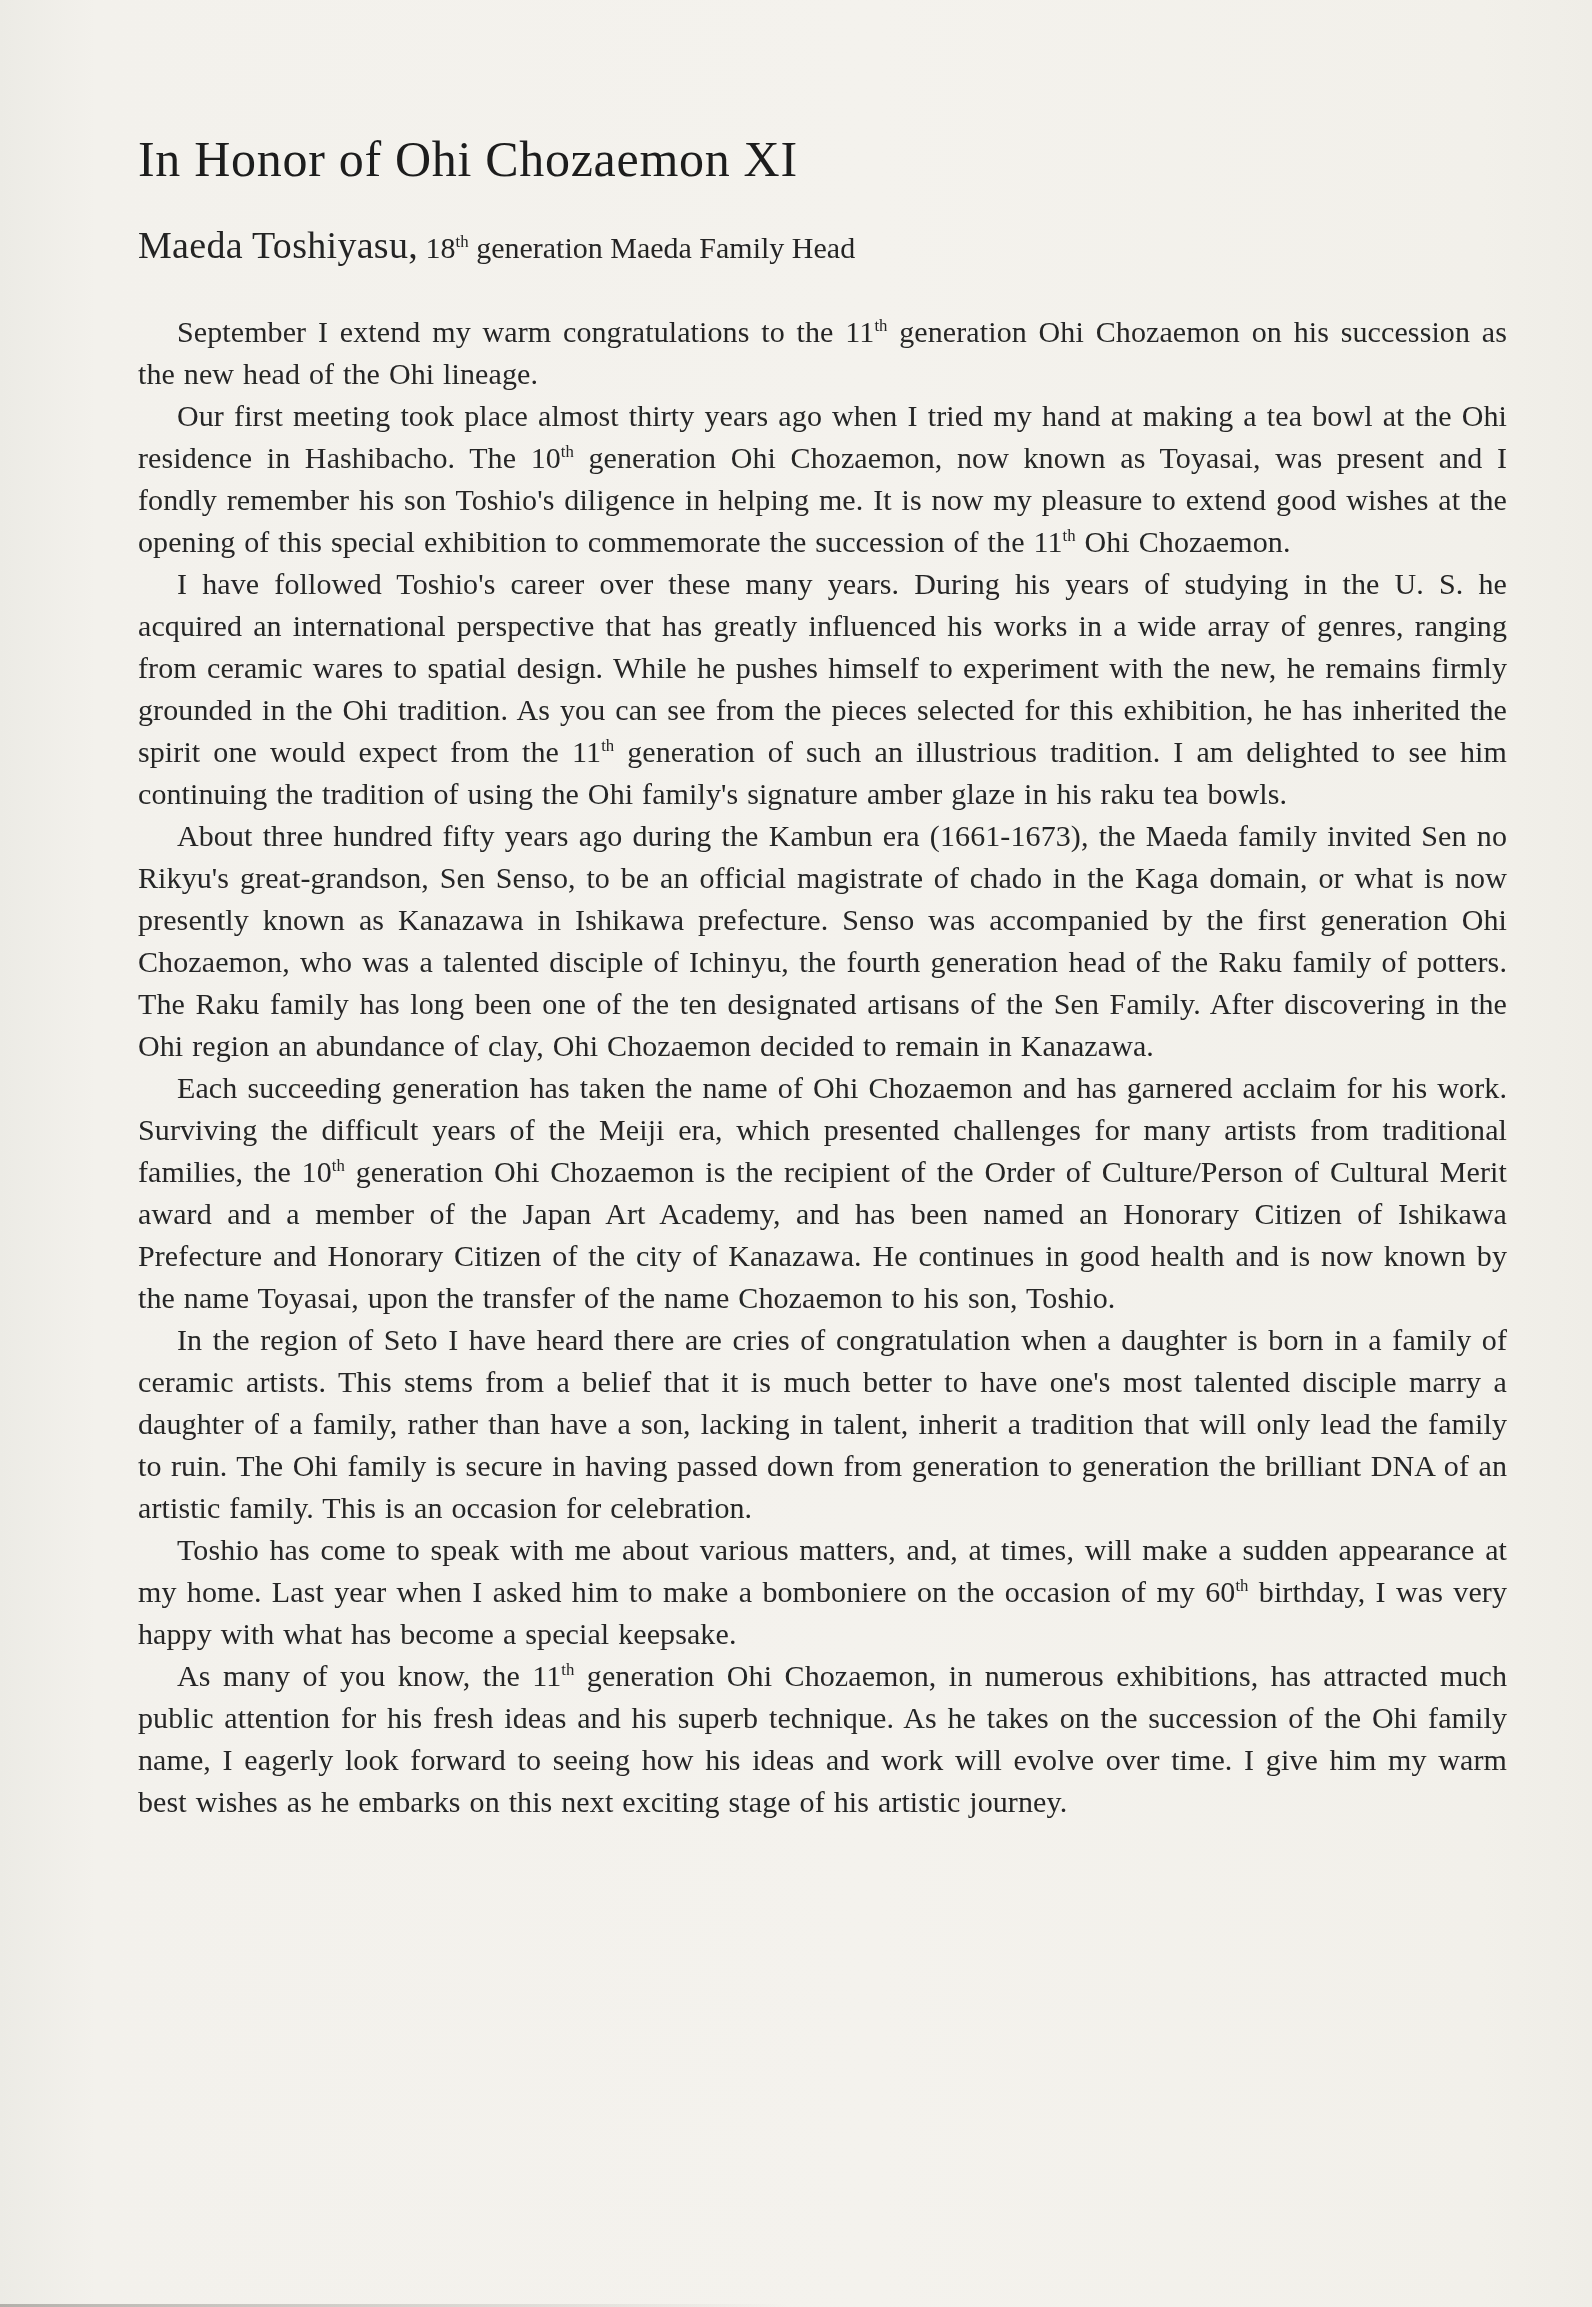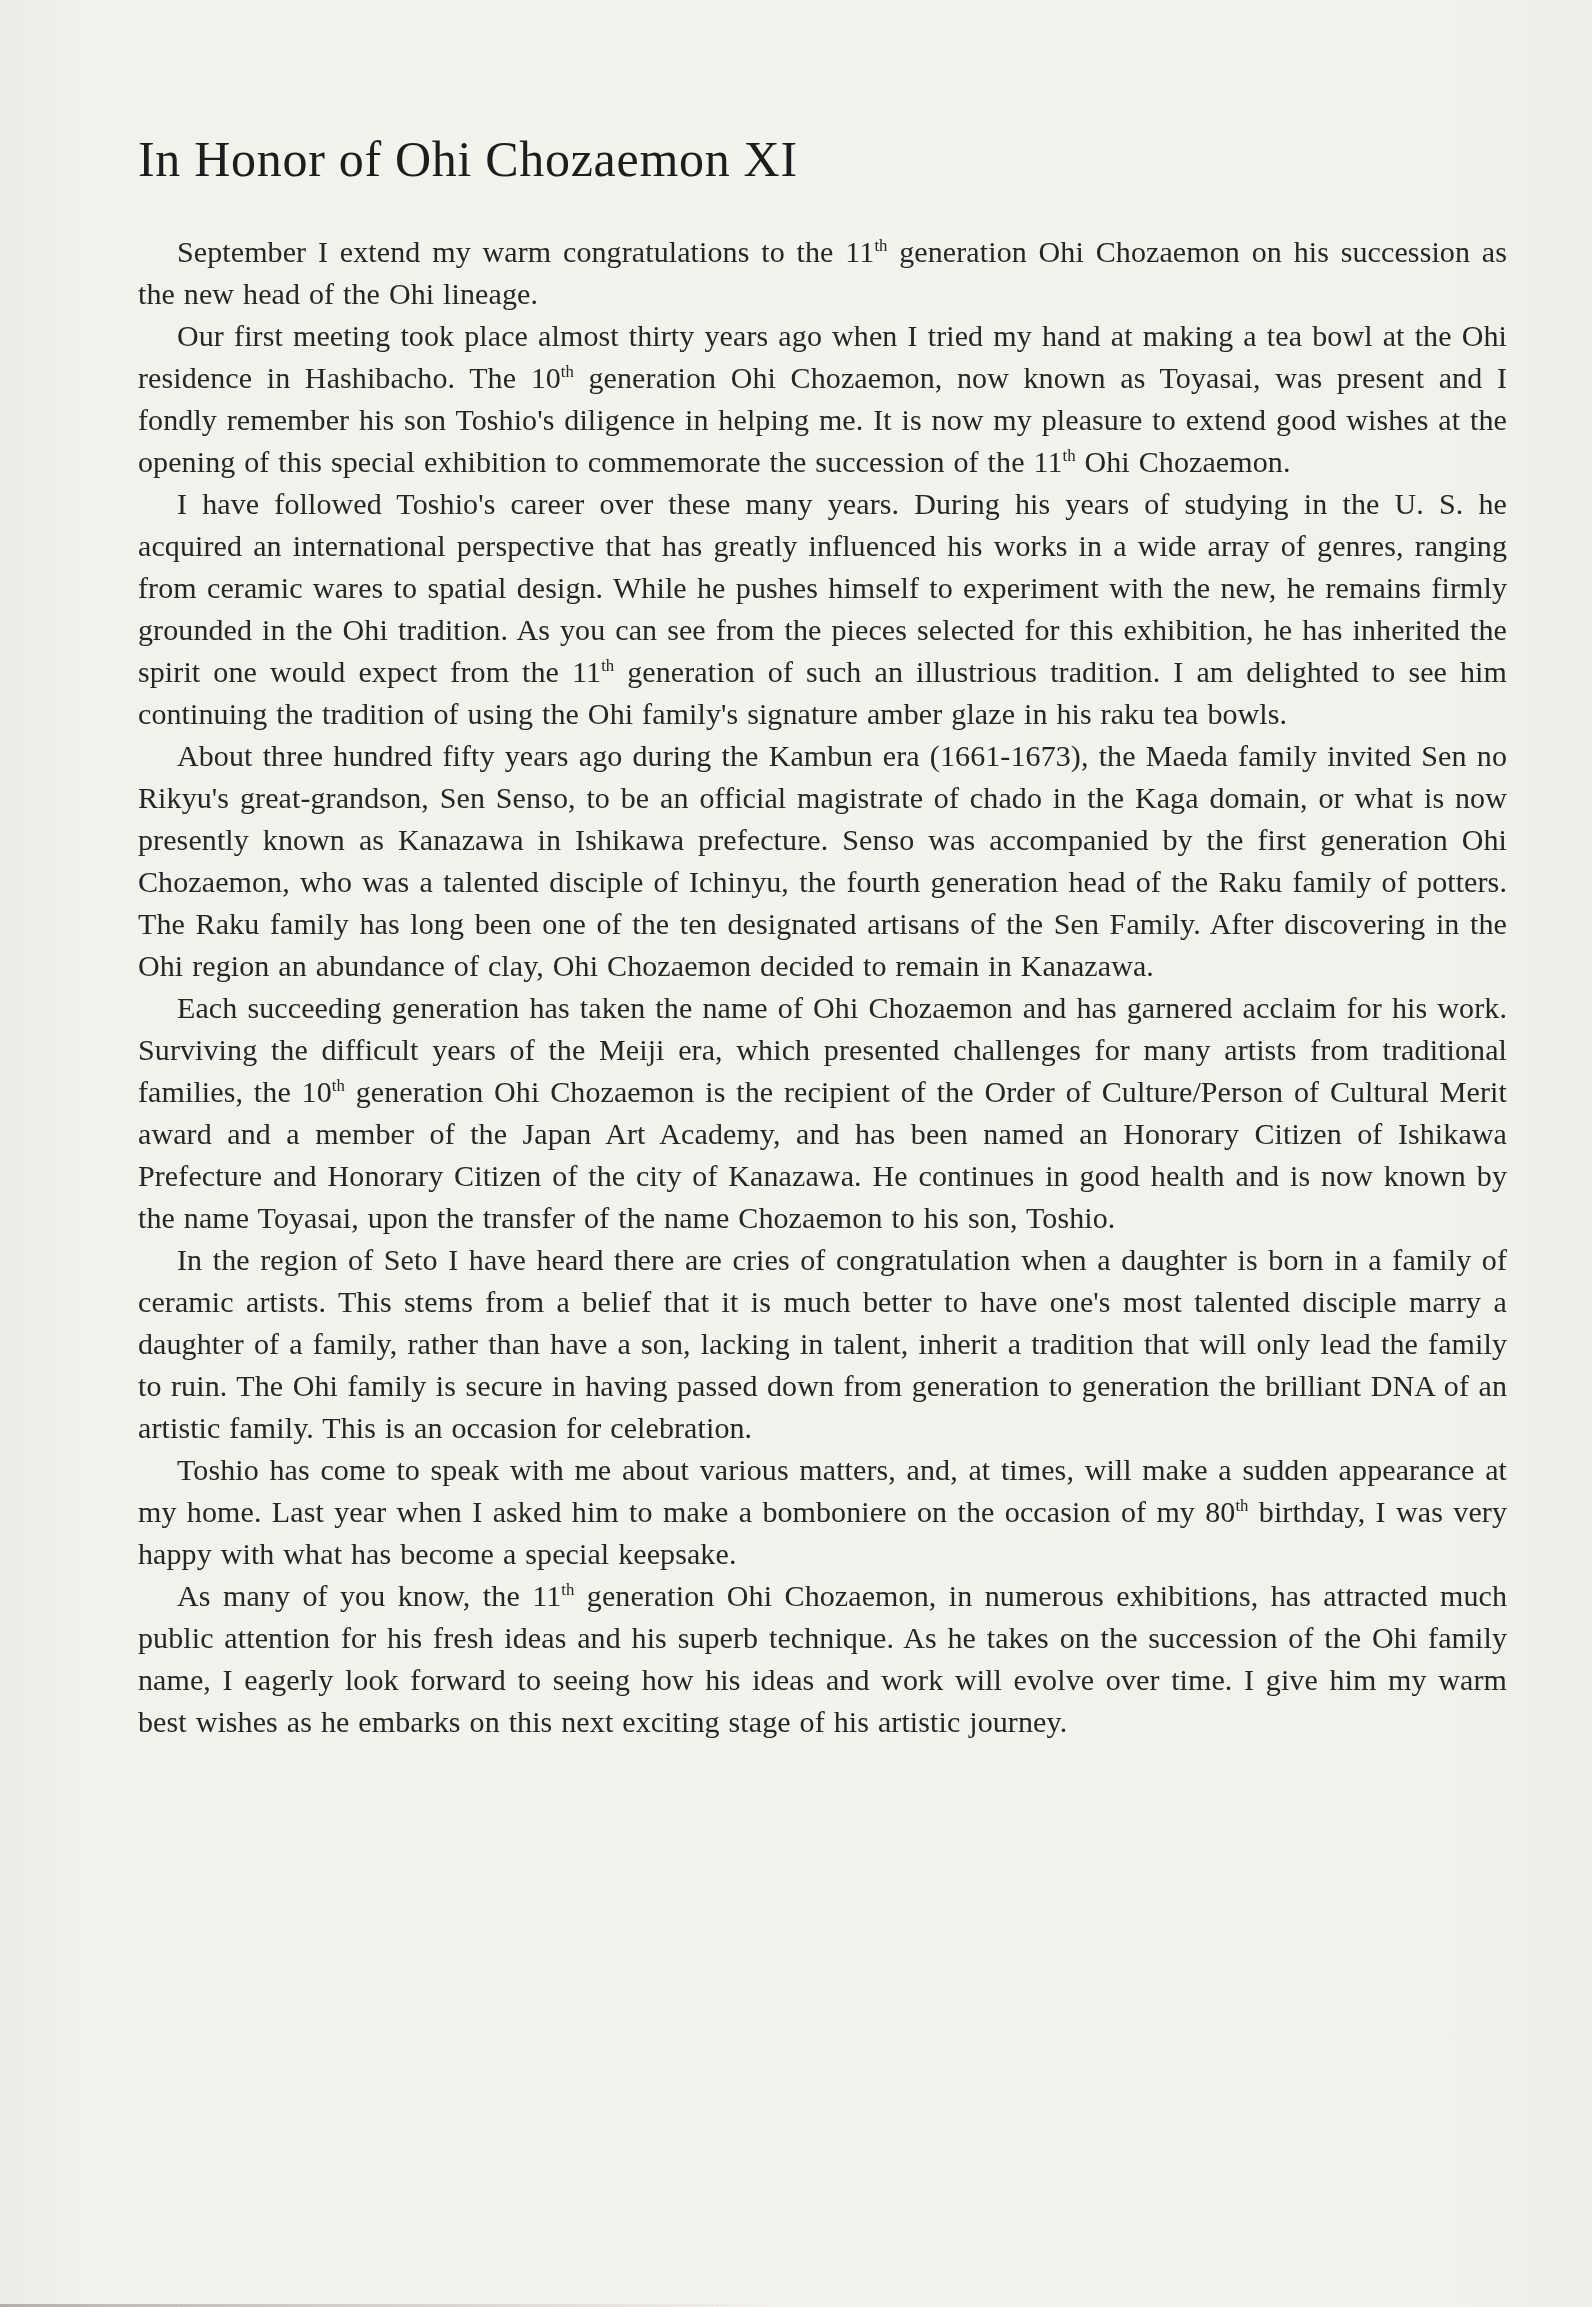--- a/index.html
+++ b/index.html
@@ -68,26 +68,29 @@
     height: 3.4px;
     background: linear-gradient(90deg, rgba(45,40,34,0.30) 0%, rgba(45,40,34,0.12) 60%, rgba(45,40,34,0) 100%);
   }
 </style>
 </head>
 <body>
 
 <div class="page">
   <main class="content">
     <h1 class="title">In Honor of Ohi Chozaemon XI</h1>
+    <p class="byline">
+      <span class="byline-name">Maeda Toshiyasu,</span><span class="byline-detail"><span> 18</span><sup class="ord">th</sup><span> generation Maeda Family Head</span></span>
+    </p>
     <div class="body-text">
         <p><span>September I extend my warm congratulations to the 11</span><sup class="ord">th</sup><span> generation Ohi Chozaemon on his succession as the new head of the Ohi lineage.</span></p>
         <p><span>Our first meeting took place almost thirty years ago when I tried my hand at making a tea bowl at the Ohi residence in Hashibacho. The 10</span><sup class="ord">th</sup><span> generation Ohi Chozaemon, now known as Toyasai, was present and I fondly remember his son Toshio's diligence in helping me. It is now my pleasure to extend good wishes at the opening of this special exhibition to commemorate the succession of the 11</span><sup class="ord">th</sup><span> Ohi Chozaemon.</span></p>
         <p><span>I have followed Toshio's career over these many years. During his years of studying in the U. S. he acquired an international perspective that has greatly influenced his works in a wide array of genres, ranging from ceramic wares to spatial design. While he pushes himself to experiment with the new, he remains firmly grounded in the Ohi tradition. As you can see from the pieces selected for this exhibition, he has inherited the spirit one would expect from the 11</span><sup class="ord">th</sup><span> generation of such an illustrious tradition. I am delighted to see him continuing the tradition of using the Ohi family's signature amber glaze in his raku tea bowls.</span></p>
         <p><span>About three hundred fifty years ago during the Kambun era (1661-1673), the Maeda family invited Sen no Rikyu's great-grandson, Sen Senso, to be an official magistrate of chado in the Kaga domain, or what is now presently known as Kanazawa in Ishikawa prefecture. Senso was accompanied by the first generation Ohi Chozaemon, who was a talented disciple of Ichinyu, the fourth generation head of the Raku family of potters. The Raku family has long been one of the ten designated artisans of the Sen Family. After discovering in the Ohi region an abundance of clay, Ohi Chozaemon decided to remain in Kanazawa.</span></p>
         <p><span>Each succeeding generation has taken the name of Ohi Chozaemon and has garnered acclaim for his work. Surviving the difficult years of the Meiji era, which presented challenges for many artists from traditional families, the 10</span><sup class="ord">th</sup><span> generation Ohi Chozaemon is the recipient of the Order of Culture/Person of Cultural Merit award and a member of the Japan Art Academy, and has been named an Honorary Citizen of Ishikawa Prefecture and Honorary Citizen of the city of Kanazawa. He continues in good health and is now known by the name Toyasai, upon the transfer of the name Chozaemon to his son, Toshio.</span></p>
         <p><span>In the region of Seto I have heard there are cries of congratulation when a daughter is born in a family of ceramic artists. This stems from a belief that it is much better to have one's most talented disciple marry a daughter of a family, rather than have a son, lacking in talent, inherit a tradition that will only lead the family to ruin. The Ohi family is secure in having passed down from generation to generation the brilliant DNA of an artistic family. This is an occasion for celebration.</span></p>
-        <p><span>Toshio has come to speak with me about various matters, and, at times, will make a sudden appearance at my home. Last year when I asked him to make a bomboniere on the occasion of my 80</span><sup class="ord">th</sup><span> birthday, I was very happy with what has become a special keepsake.</span></p>
+        <p><span>Toshio has come to speak with me about various matters, and, at times, will make a sudden appearance at my home. Last year when I asked him to make a bomboniere on the occasion of my 60</span><sup class="ord">th</sup><span> birthday, I was very happy with what has become a special keepsake.</span></p>
         <p><span>As many of you know, the 11</span><sup class="ord">th</sup><span> generation Ohi Chozaemon, in numerous exhibitions, has attracted much public attention for his fresh ideas and his superb technique. As he takes on the succession of the Ohi family name, I eagerly look forward to seeing how his ideas and work will evolve over time. I give him my warm best wishes as he embarks on this next exciting stage of his artistic journey.</span></p>
       </div>
   </main>
   <div class="scan-edge"></div>
 </div>
 
 
 </body></html>

